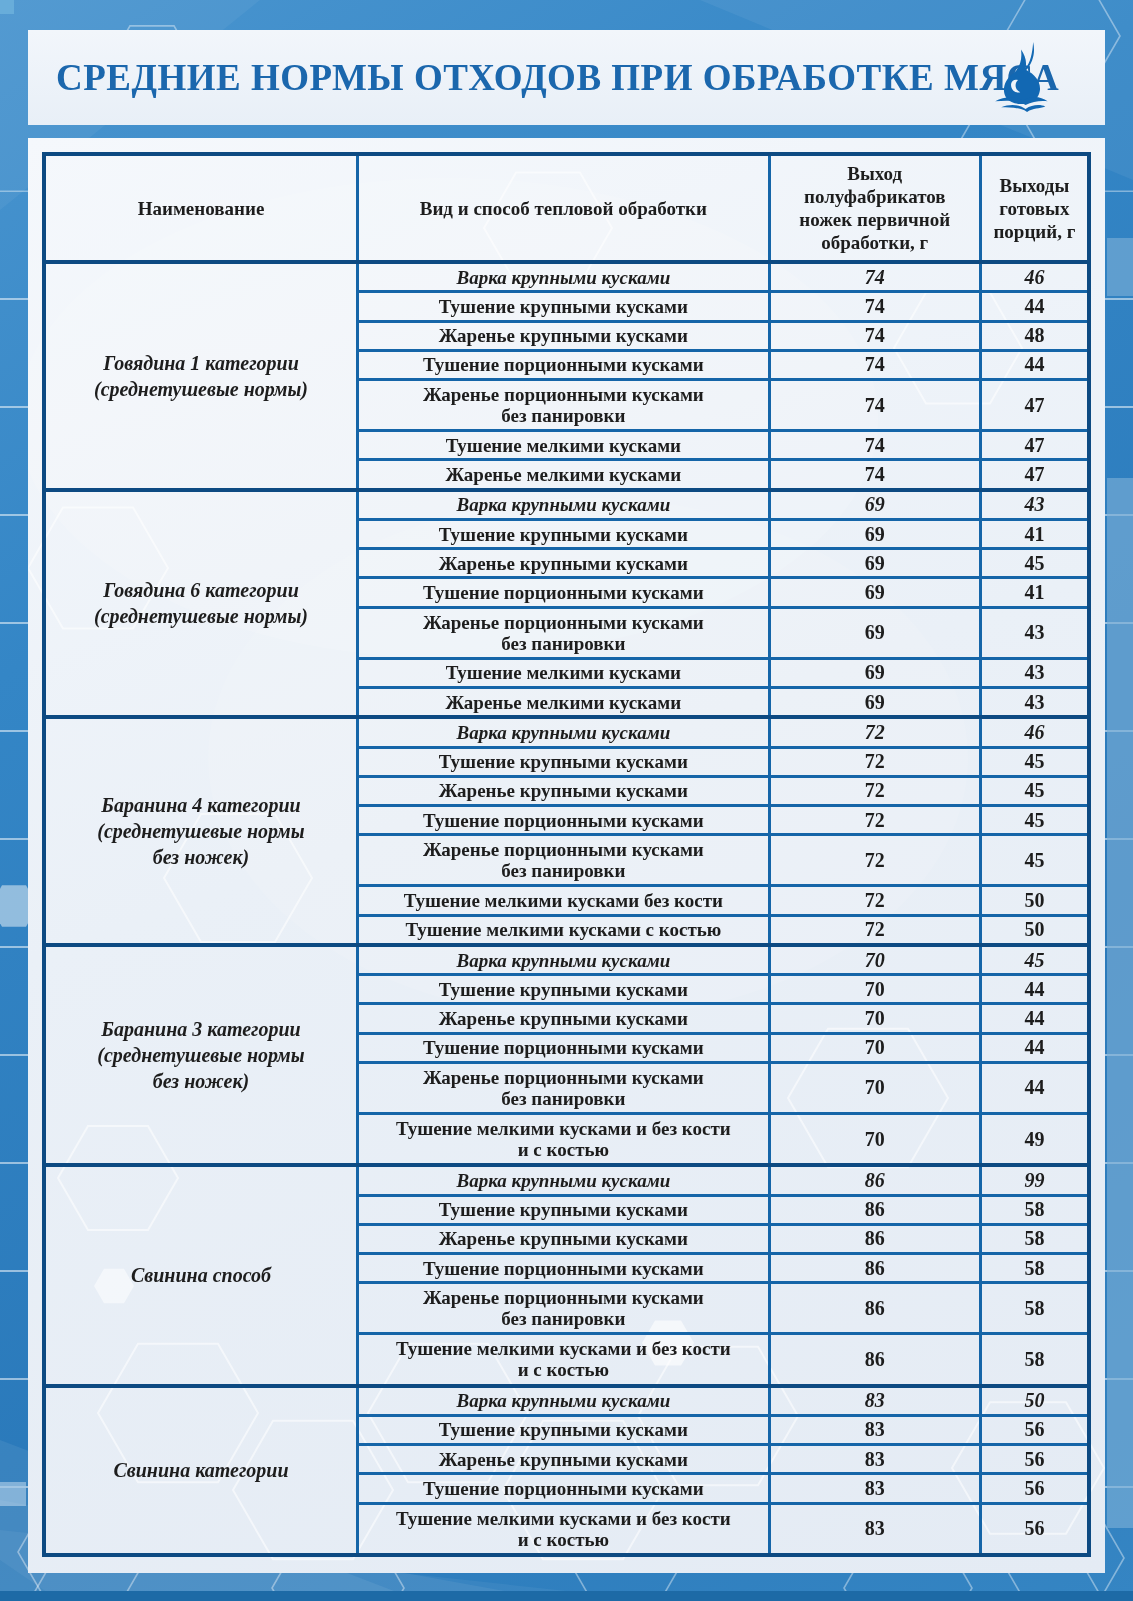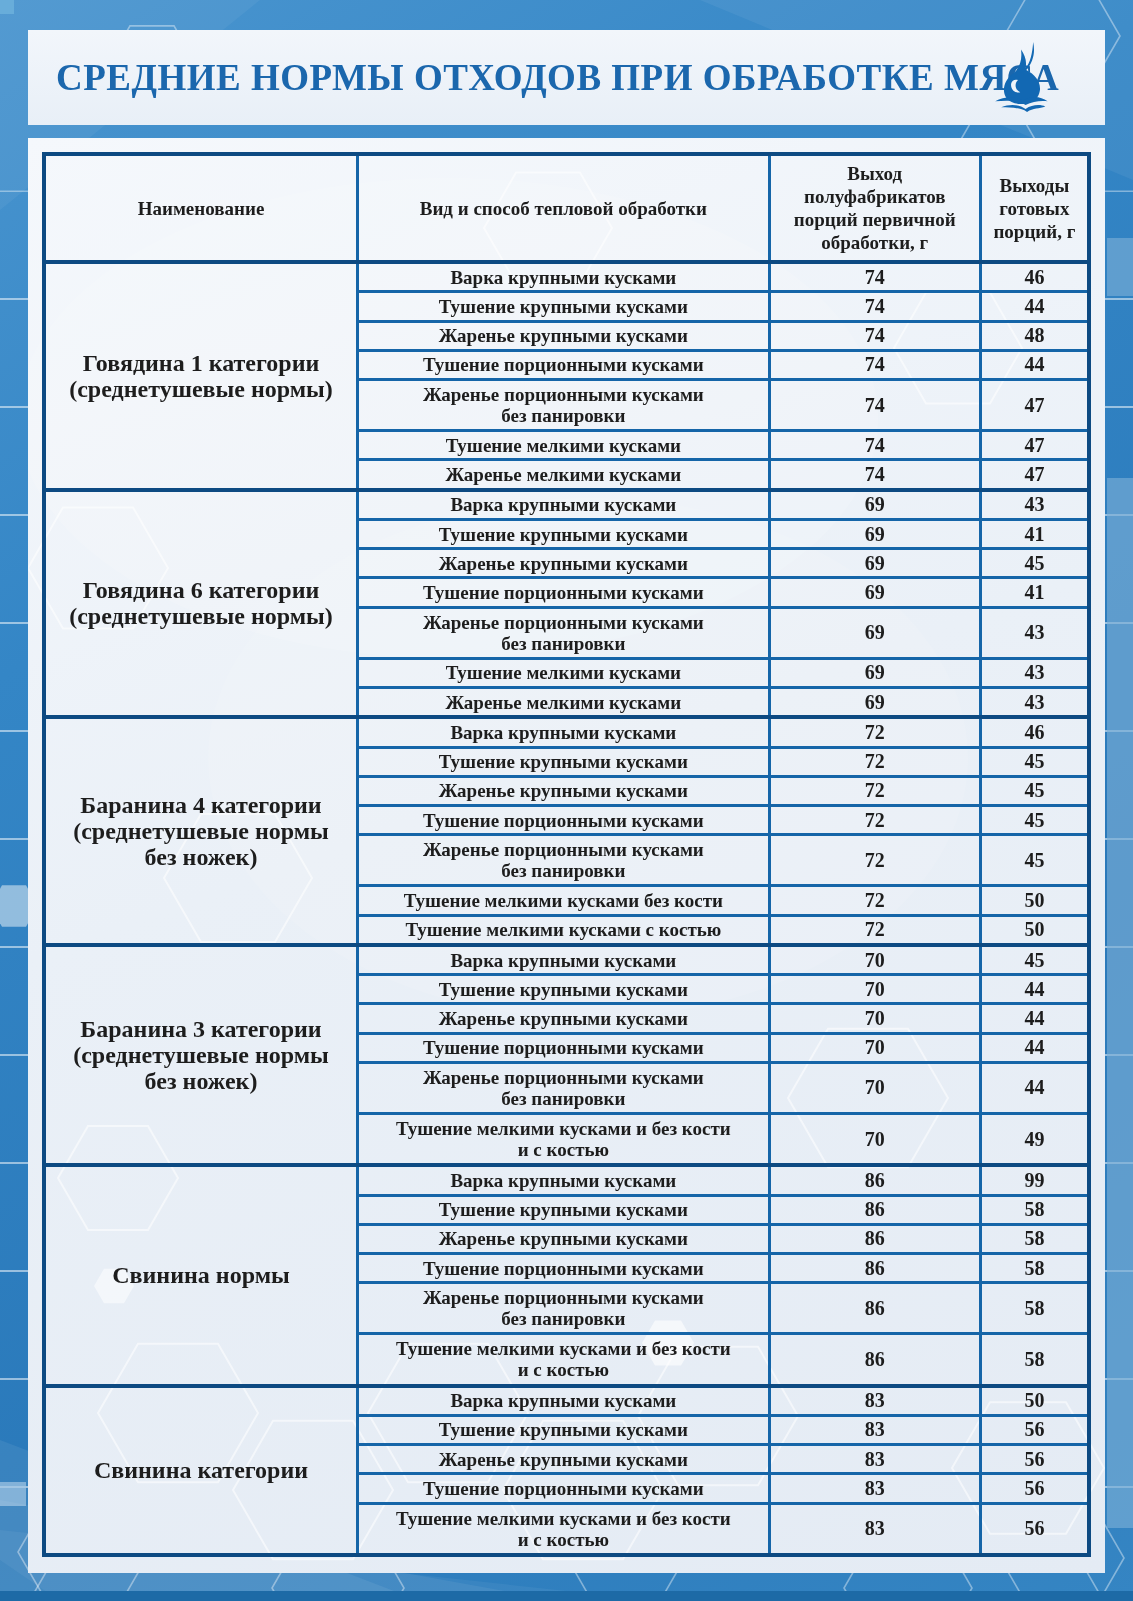--- a/index.html
+++ b/index.html
@@ -39,23 +39,23 @@
     text-align:center; vertical-align:middle;
     white-space:pre-line;
     color:#1d1d1d;
   }
   .norms thead th {
     font-size:19px; line-height:23px; font-weight:bold;
     padding:6px 4px; height:92px;
     border-bottom:4px solid #0d4a82;
   }
   .norms td { font-size:19px; line-height:21px; font-weight:bold; padding:2px 8px; }
-  .norms td.cat { font-size:24px; line-height:26px; }
+  .norms td.cat { font-size:20px; line-height:26px; }
   .norms td.num { font-size:20px; }
-  .norms tr.group-start td { border-top:4px solid #0d4a82; }
+  .norms tr.group-start td { border-top:4px solid #0d4a82;font-style:italic; }
 
   .bottom-strip {
     position:absolute; left:0; top:1591px; width:1133px; height:10px;
     background:#1d6aa6;
   }
 </style>
 </head>
 <body>
 
 <div class="page">
@@ -146,21 +146,21 @@
           <col style="width:39.4%">
           <col style="width:20.2%">
           <col style="width:10.4%">
       </colgroup>
       <thead>
         <tr>
           <th>Наименование</th>
           <th>Вид и способ тепловой обработки</th>
           <th>Выход
 полуфабрикатов
-порций первичной
+ножек первичной
 обработки, г</th>
           <th>Выходы
 готовых
 порций, г</th>
         </tr>
       </thead>
       <tbody>
           <tr class="group-start">
             <td rowspan="7" class="cat">Говядина 1 категории
 (среднетушевые нормы)</td>
@@ -305,21 +305,21 @@
             <td class="num">70</td>
             <td class="num">44</td>
           </tr>
           <tr>
             <td class="method">Тушение мелкими кусками и без кости
 и с костью</td>
             <td class="num">70</td>
             <td class="num">49</td>
           </tr>
           <tr class="group-start">
-            <td rowspan="6" class="cat">Свинина нормы</td>
+            <td rowspan="6" class="cat">Свинина способ</td>
             <td class="method">Варка крупными кусками</td>
             <td class="num">86</td>
             <td class="num">99</td>
           </tr>
           <tr>
             <td class="method">Тушение крупными кусками</td>
             <td class="num">86</td>
             <td class="num">58</td>
           </tr>
           <tr>

